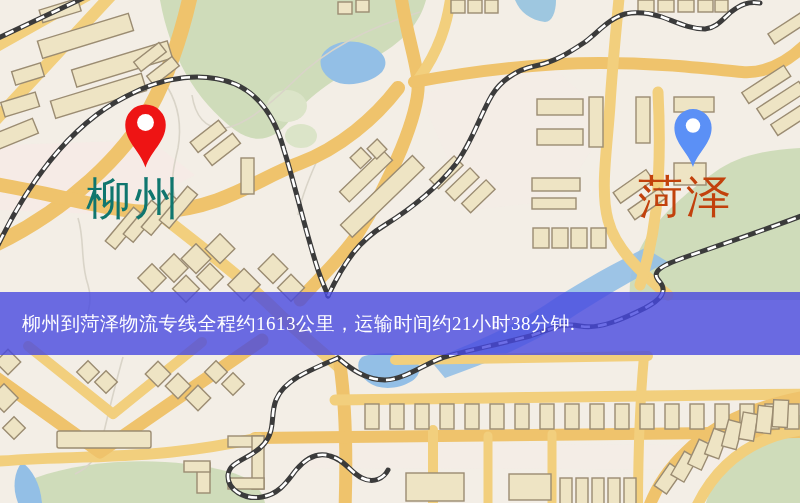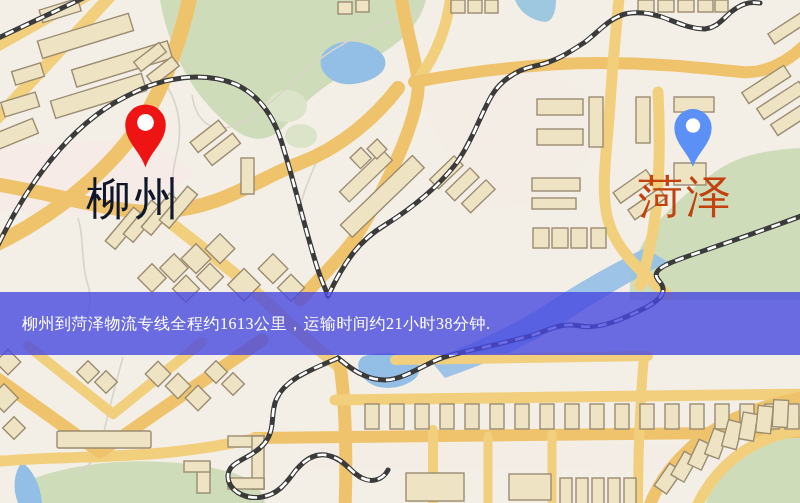--- a/index.html
+++ b/index.html
@@ -1,24 +1,24 @@
 <!DOCTYPE html>
 <html><head>
 <meta charset="utf-8">
 <style>
   html,body{margin:0;padding:0;}
   body{width:800px;height:503px;overflow:hidden;font-family:"Liberation Serif","DejaVu Serif",serif;}
   .stage{position:relative;width:800px;height:503px;background:#f3eee6;}
   .stage svg.map{position:absolute;left:0;top:0;}
   .pin{position:absolute;}
   .city-label{position:absolute;font-size:45px;letter-spacing:3px;font-weight:400;line-height:1;white-space:nowrap;}
-  .origin-label{left:86px;top:177px;color:#0f172a;}
+  .origin-label{left:86px;top:177px;color:#0f766e;}
   .dest-label{left:638px;top:175px;color:#c2410c;}
   .banner{position:absolute;left:0;top:292px;width:800px;height:63px;background:rgba(71,72,224,0.80);}
-  .banner span{display:block;padding-left:22px;line-height:63px;font-size:16px;letter-spacing:0.5px;color:#ffffff;white-space:nowrap;}
+  .banner span{display:block;padding-left:22px;line-height:63px;font-size:19px;letter-spacing:0.5px;color:#ffffff;white-space:nowrap;}
   .bld rect{fill:#eee4c4;stroke:#9b8c72;stroke-width:1.4;}
   .road{fill:none;stroke:#f2cf7d;stroke-linecap:round;stroke-linejoin:round;}
   .road.major{stroke:#efc36c;}
   .rail-b{fill:none;stroke:#3b3b3b;stroke-width:5;stroke-linecap:round;}
   .rail-w{fill:none;stroke:#ffffff;stroke-width:2.6;stroke-dasharray:9 8;stroke-linecap:butt;}
   .thin{fill:none;stroke:#d9d4c8;stroke-width:1.6;}
 </style>
 </head>
 <body>
 

